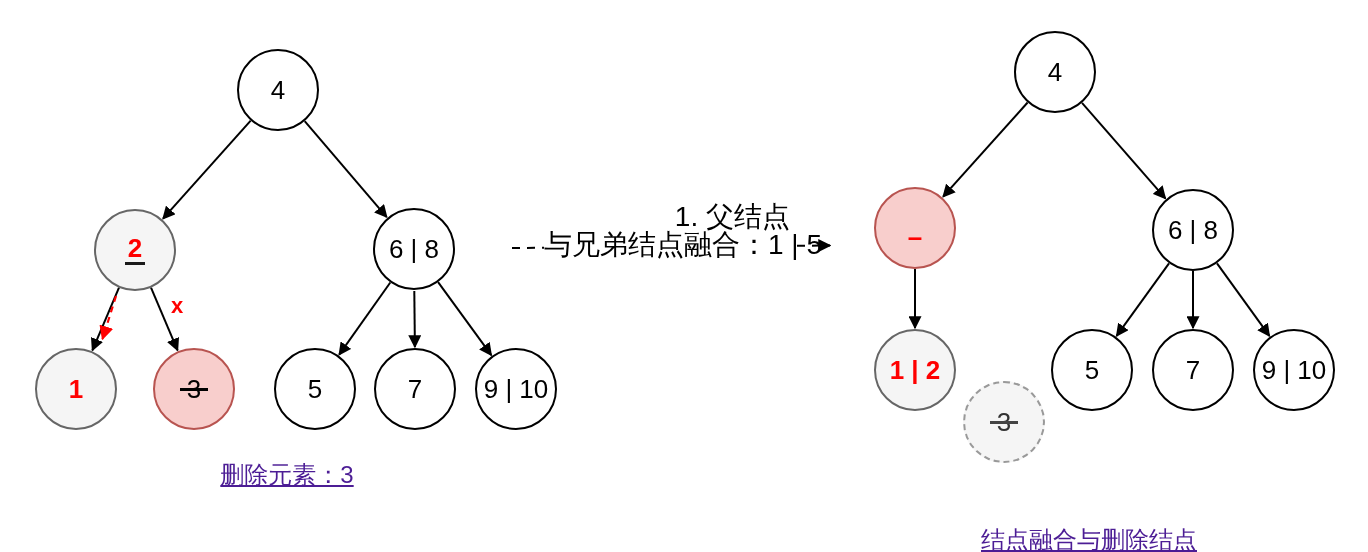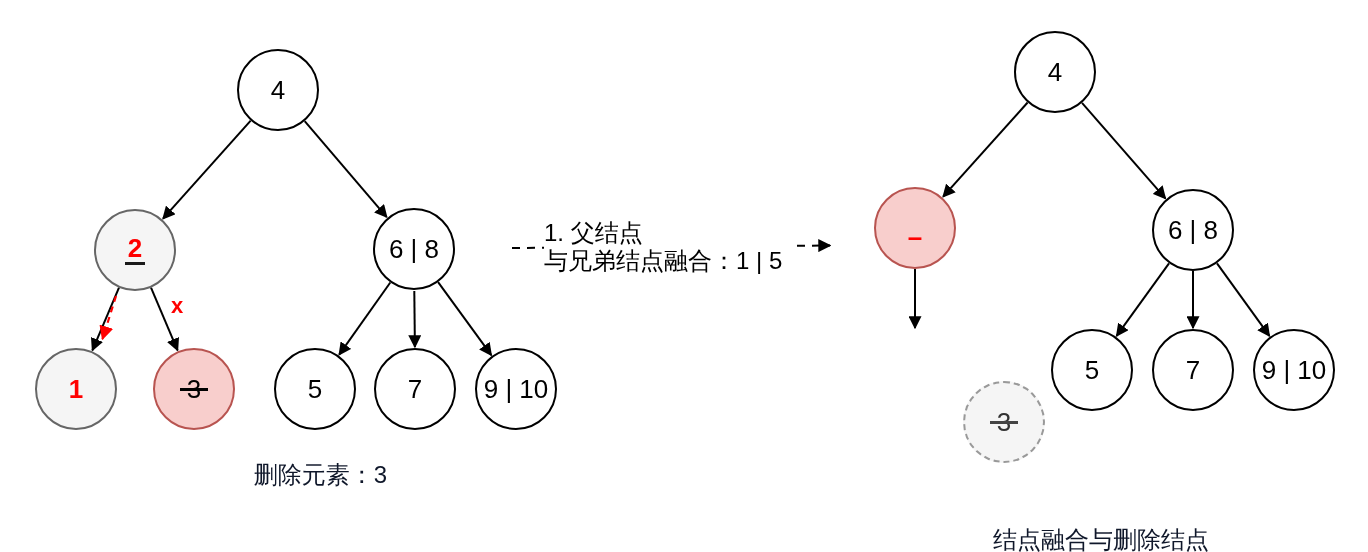--- a/index.html
+++ b/index.html
@@ -12,25 +12,25 @@
   .node.gray{background:#f5f5f5;border-color:#666666;}
   .node.pink{background:#f8cecc;border-color:#b85450;}
   .node.ghost{background:#f5f5f5;border:2px dashed #999999;color:#333333;}
   .red-bold{color:#ff0000;font-weight:bold;}
   .u2{border-bottom:3px solid #1a1a1a;padding:0 3px 1px 3px;line-height:1;}
   .strike{position:relative;line-height:1;}
   .strike::after{content:"";position:absolute;left:-7px;right:-7px;top:50%;margin-top:-1px;
                  height:2.5px;background:#000000;}
   .strike.dim::after{background:#444444;}
   .shift{transform:translateY(9px);line-height:1;}
-  .caption{position:absolute;font-size:24px;color:#0f172a;text-align:right;white-space:nowrap;}
+  .caption{position:absolute;font-size:24px;color:#4c1d95;text-align:center;white-space:nowrap;text-decoration:underline;}
   .xmark{position:absolute;left:166px;top:294px;width:22px;font-size:22px;font-weight:bold;
          color:#ff0000;text-align:center;line-height:1.1;}
-  .transition-label{position:absolute;left:544px;top:219px;width:246px;background:#ffffff;
-         font-size:24px;line-height:28px;color:#000000;text-align:left;white-space:nowrap;}
+  .transition-label{position:absolute;left:544px;top:203px;width:246px;background:#ffffff;
+         font-size:28px;line-height:28px;color:#000000;text-align:right;white-space:nowrap;}
 </style>
 </head>
 <body>
 
 <div class="canvas">
 
   <svg class="edges" width="1368" height="552" viewBox="0 0 1368 552">
     <defs>
       <marker id="ab" viewBox="0 0 10 10" refX="9" refY="5" markerWidth="6.5" markerHeight="6.5" orient="auto-start-reverse" markerUnits="strokeWidth">
         <path d="M0,0 L10,5 L0,10 z" fill="#000000"></path>
@@ -95,20 +95,23 @@
 
   <div class="node plain" style="left:1014px;top:31px">
     <span>4</span>
     </div>
   <div class="node pink" style="left:874px;top:187px">
     <span class="red-bold shift">–</span>
     </div>
   <div class="node plain" style="left:1152px;top:189px">
     <span>6 | 8</span>
     </div>
+  <div class="node gray" style="left:874px;top:329px">
+    <span class="red-bold">1 | 2</span>
+    </div>
   <div class="node ghost" style="left:963px;top:381px">
     <span class="strike dim">3</span>
     </div>
   <div class="node plain" style="left:1051px;top:329px">
     <span>5</span>
     </div>
   <div class="node plain" style="left:1152px;top:329px">
     <span>7</span>
     </div>
   <div class="node plain" style="left:1253px;top:329px">

